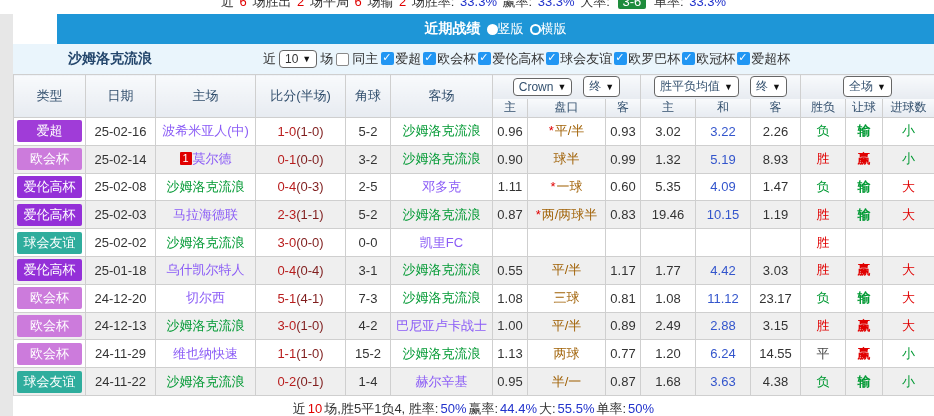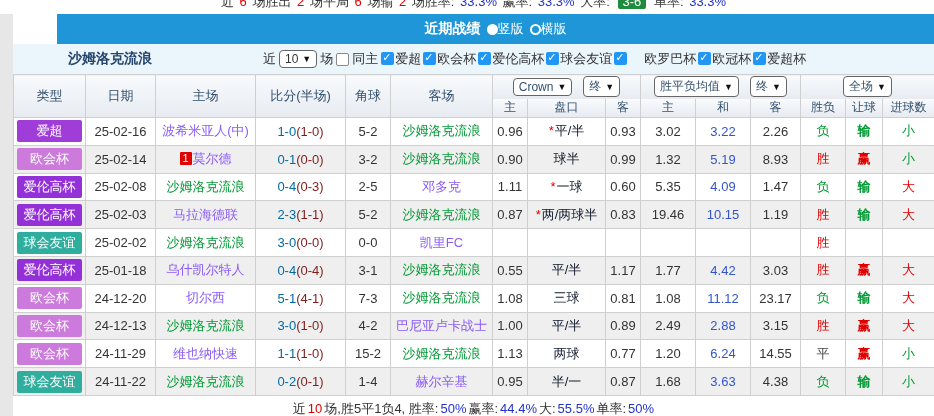--- a/index.html
+++ b/index.html
@@ -48,24 +48,24 @@
   thead tr.subs th { height:19px; border-top:none; font-size:12px; }
   thead th.span2 { height:43px; }
   .hdr-selects { display:flex; align-items:center; justify-content:center; gap:11px; }
   tbody td { height:27.8px; font-size:13px; }
   tbody tr:nth-child(even) td { background:#EFEFEF; }
   .type-badge { display:block; margin:2px 3px; padding:2px 0; border-radius:2px; color:#fff; font-size:13px; }
   .team-green { color:#009933; }
   .team-black { color:#8b5cf6; }
   .card-badge { display:inline-block; background:#E00000; color:#fff; font-size:11px; line-height:13px;
     width:12px; height:13px; border-radius:1px; margin-right:1px; vertical-align:1px; }
-  .s-main { color:#0369a1; }
+  .s-main { color:#b91c1c; }
   .s-half { color:#7f1d1d; }
   .star { color:#E00000; margin-right:1px; }
-  .hc-text { color:#0f172a; }
+  .hc-text { color:#a16207; }
   .col-a2 { color:#3355CC; }
   .res-win { color:#E00000; }
   .res-lose { color:#009933; }
   .res-draw { color:#444; }
   .col-r2 { font-weight:bold; }
 
   
   .footer { height:26px; display:flex; align-items:center; justify-content:center; font-size:13px; white-space:nowrap; }
 </style>
 </head>
@@ -109,21 +109,21 @@
               <span class="cb checked"></span>
               <span style="font-size: 13px;">欧会杯</span>
             </span><span class="league-item">
               <span class="cb checked"></span>
               <span style="font-size: 13px;">爱伦高杯</span>
             </span><span class="league-item">
               <span class="cb checked"></span>
               <span style="font-size: 13px;">球会友谊</span>
             </span><span class="league-item">
               <span class="cb checked"></span>
-              <span style="font-size: 13px; padding-left: 16px;">欧罗巴杯</span>
+              <span style="font-size: 13px;">欧罗巴杯</span>
             </span><span class="league-item">
               <span class="cb checked"></span>
               <span style="font-size: 13px;">欧冠杯</span>
             </span><span class="league-item">
               <span class="cb checked"></span>
               <span style="font-size: 13px;">爱超杯</span>
             </span></span>
       </div>
     </div>
 

